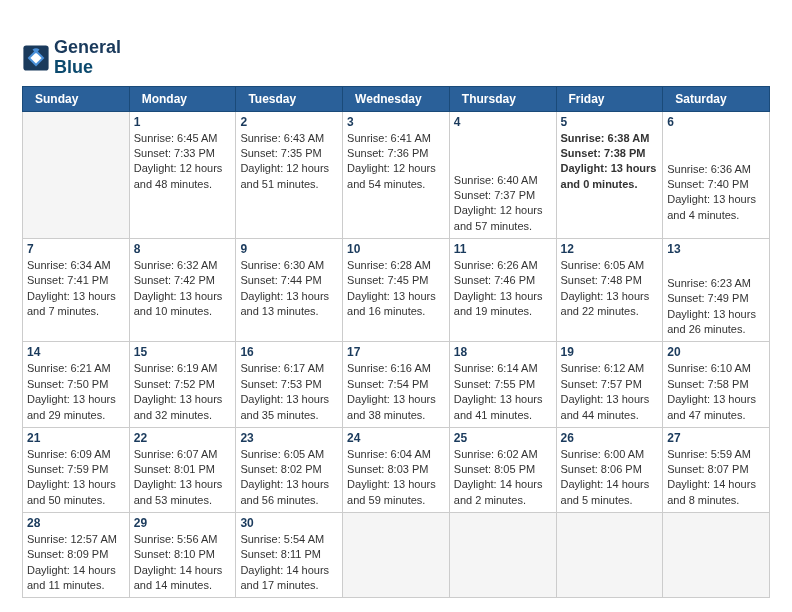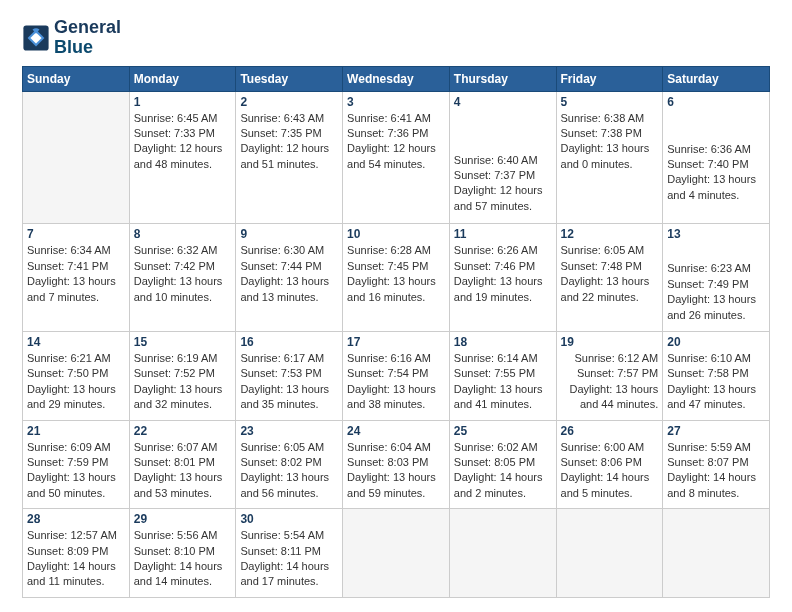--- a/index.html
+++ b/index.html
@@ -15,20 +15,21 @@
       height: 612px;
       padding: 18px 22px 14px 22px;
       display: flex;
       flex-direction: column;
     }
     .header {
       display: flex;
       justify-content: space-between;
       align-items: flex-start;
       margin-bottom: 8px;
+      margin-top: 20px;
     }
     .logo {
       display: flex;
       align-items: center;
       gap: 4px;
     }
     .logo-text {
       font-size: 18px;
       font-weight: bold;
       color: #1a3a5c;
@@ -58,21 +59,21 @@
     .calendar-table {
       width: 100%;
       border-collapse: collapse;
       flex: 1;
     }
     .calendar-table th {
       background: #2a6099;
       color: #fff;
       font-size: 12px;
       font-weight: bold;
-      padding: 5px 4px;
+      padding: 5px 12px;
       text-align: left;
       border: 1px solid #1a4a79;
     }
     .calendar-table td {
       border: 1px solid #ccc;
       vertical-align: top;
       padding: 3px 4px;
       font-size: 9.5px;
       color: #333;
       background: #fff;
@@ -160,21 +161,21 @@
           </td>
           <td>
             <span class="day-number">4</span>
             <div class="day-info" style="white-space: pre-line; margin-top: 44px;">Sunrise: 6:40 AM
 Sunset: 7:37 PM
 Daylight: 12 hours
 and 57 minutes.</div>
           </td>
           <td>
             <span class="day-number">5</span>
-            <div class="day-info" style="white-space: pre-line;">Sunrise: 6:38 AM
+            <div class="day-info" style="white-space: pre-line; font-weight: bold;">Sunrise: 6:38 AM
 Sunset: 7:38 PM
 Daylight: 13 hours
 and 0 minutes.</div>
           </td>
           <td>
             <span class="day-number">6</span>
             <div class="day-info" style="white-space: pre-line; margin-top: 33px;">Sunrise: 6:36 AM
 Sunset: 7:40 PM
 Daylight: 13 hours
 and 4 minutes.</div>
@@ -262,21 +263,21 @@
           </td>
           <td>
             <span class="day-number">18</span>
             <div class="day-info" style="white-space: pre-line;">Sunrise: 6:14 AM
 Sunset: 7:55 PM
 Daylight: 13 hours
 and 41 minutes.</div>
           </td>
           <td>
             <span class="day-number">19</span>
-            <div class="day-info" style="white-space: pre-line; text-align: right;">Sunrise: 6:12 AM
+            <div class="day-info" style="white-space: pre-line;">Sunrise: 6:12 AM
 Sunset: 7:57 PM
 Daylight: 13 hours
 and 44 minutes.</div>
           </td>
           <td>
             <span class="day-number">20</span>
             <div class="day-info" style="white-space: pre-line;">Sunrise: 6:10 AM
 Sunset: 7:58 PM
 Daylight: 13 hours
 and 47 minutes.</div>

